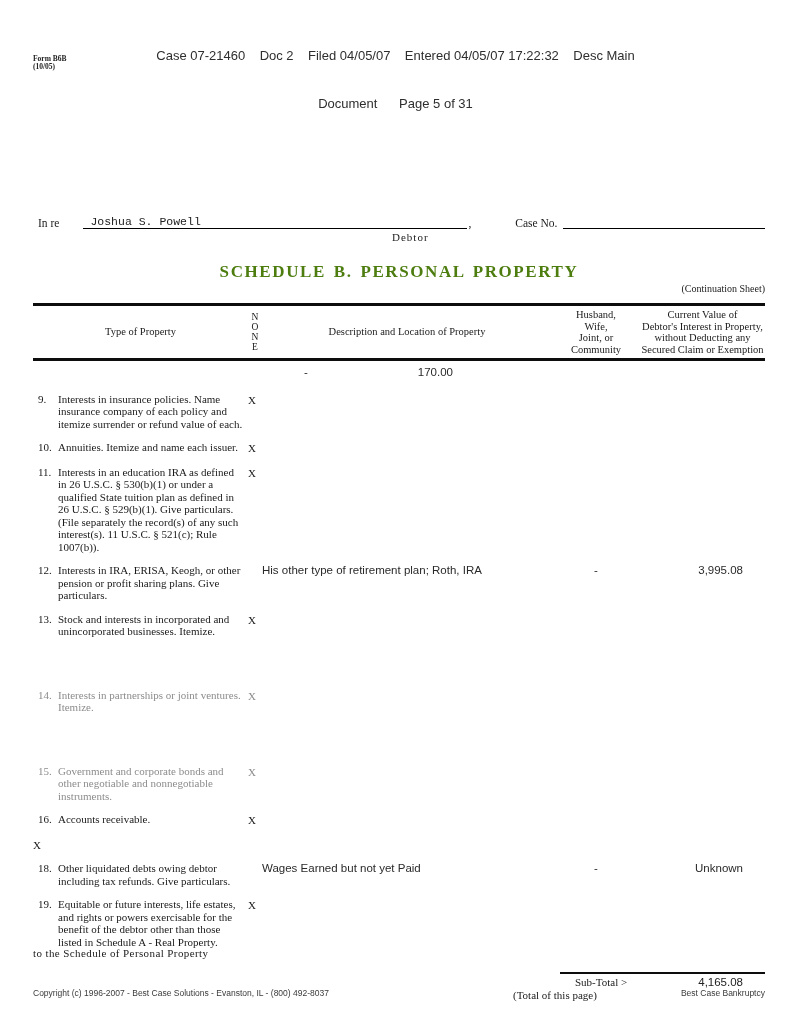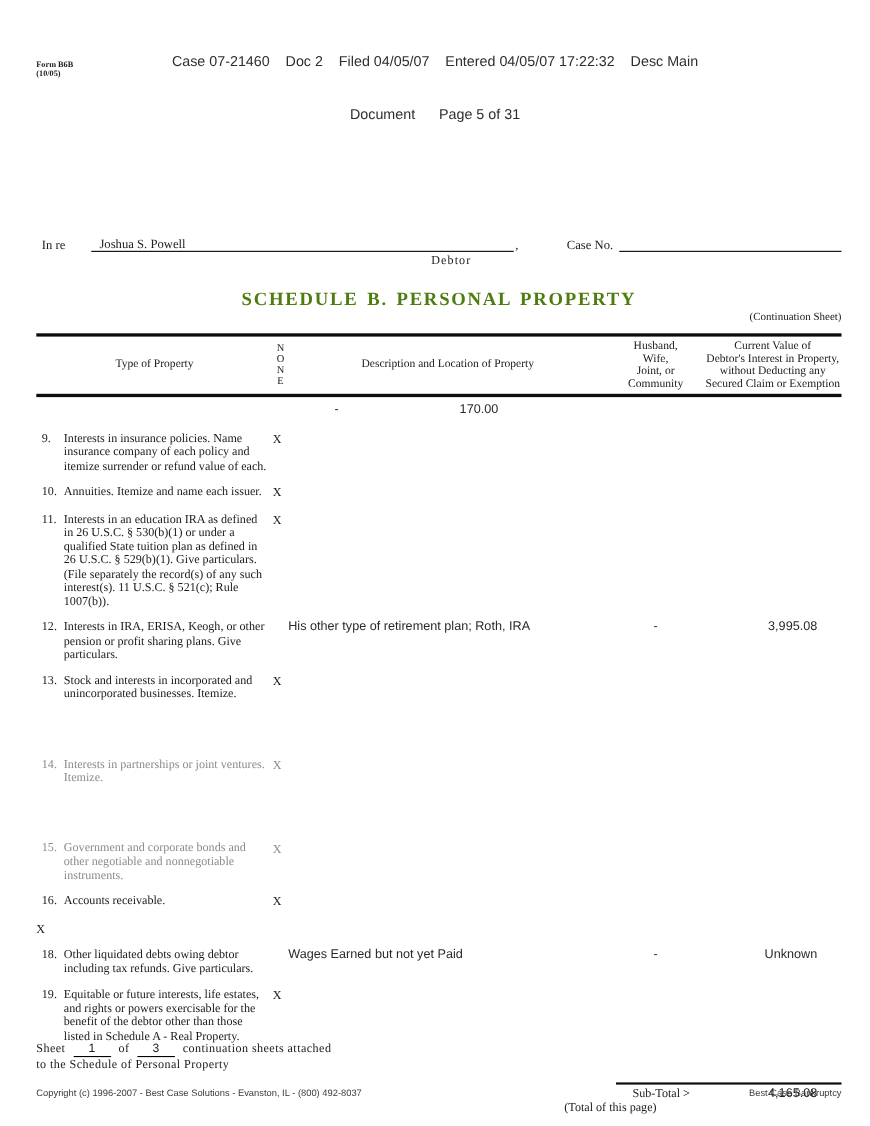--- a/index.html
+++ b/index.html
@@ -36,21 +36,21 @@
   .inre-row {
     display:flex; align-items:flex-end;
     margin:68px 0 0 5px;
     height:17px;
     font-size:11.5px;
   }
   .lbl-inre { margin-right:24px; }
   .name-line {
     width:384px; border-bottom:1px solid #000;
     padding-left:7px;
-    font-family:Liberation Serif, serif;
+    font-family:Liberation Mono, monospace;
     font-size:11.5px; color:#222;
   }
   .comma { margin-left:1px; }
   .lbl-caseno { margin-left:44px;text-align:center; }
   .caseno-line { flex:1; border-bottom:1px solid #000; margin-left:6px; height:15px; }
   .debtor-caption {
     margin-left:359px; margin-top:2px;
     font-size:11px; letter-spacing:1px;
   }
 
@@ -92,21 +92,21 @@
   .trow .c2  { text-align:left; padding-top:1px; }
   .trow .c3  { font-family:"Liberation Sans", sans-serif; font-size:11.5px;
                line-height:13px; color:#2a2a2a; padding-right:10px; }
   .trow .c4  { text-align:center; font-family:"Liberation Sans", sans-serif;
                font-size:11.5px; color:#2a2a2a; }
   .trow .c5  { text-align:right; padding-right:22px;
                font-family:"Liberation Sans", sans-serif; font-size:11.5px; color:#2a2a2a; }
   .trow.muted .tp, .trow.muted .num, .trow.muted .c2 { color:#8c8c8c;margin-top:40px; }
 
   
-  .st-block { margin-top:36px; }
+  .st-block { margin-top:24px; }
   .st-inner {
     margin-left:527px; width:205px;
     border-top:2px solid #0d0d0d;
     display:flex; justify-content:space-between;
     padding:2px 22px 0 15px;
     font-size:11px;
   }
   .st-value { font-family:"Liberation Sans", sans-serif; font-size:11.5px; color:#222; }
   .st-caption { margin-left:480px; margin-top:1px; font-size:11px; }
 
@@ -319,27 +319,20 @@
       <div class="st-inner">
         <span>Sub-Total &gt;</span>
         <span class="st-value">4,165.08</span>
       </div>
       <div class="st-caption">(Total of this page)</div>
     </div>
 
   </div>
 
   <div class="sheet-info">
-    <div>
-      <span>Sheet</span>
-      <span class="blank">1</span>
-      <span>of</span>
-      <span class="blank">3</span>
-      <span>continuation sheets attached</span>
-    </div>
     <div>to the Schedule of Personal Property</div>
   </div>
 
   <div class="footer">
     <span>Copyright (c) 1996-2007 - Best Case Solutions - Evanston, IL - (800) 492-8037</span>
     <span>Best Case Bankruptcy</span>
   </div>
 
 </div>
 

